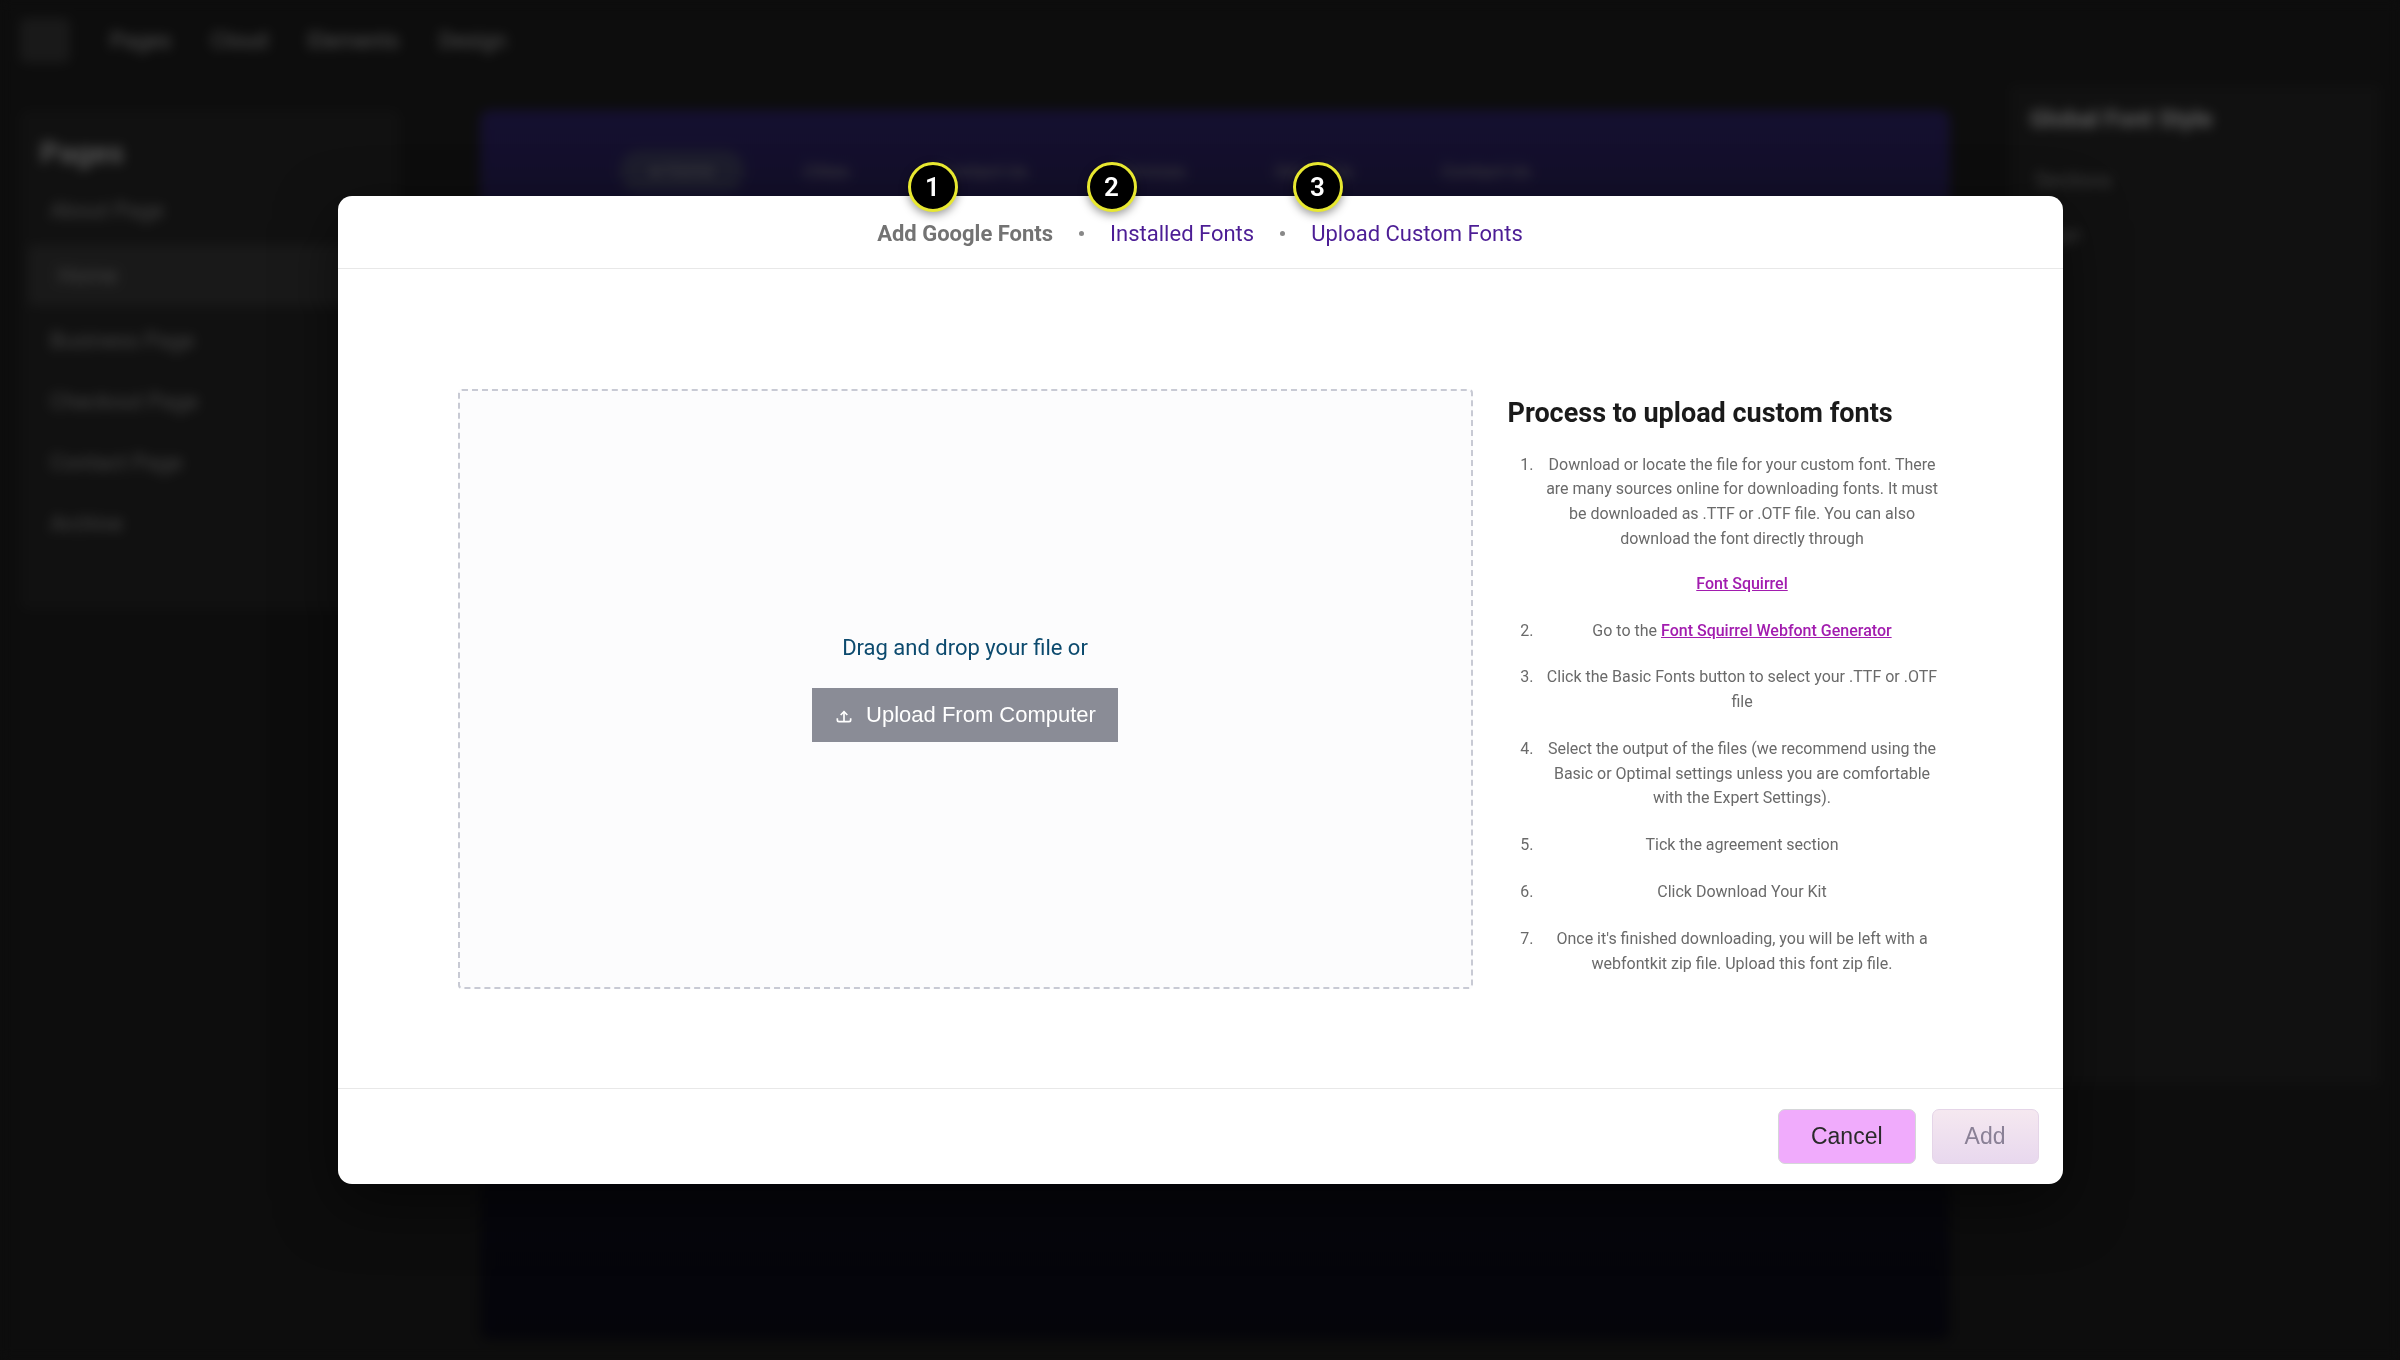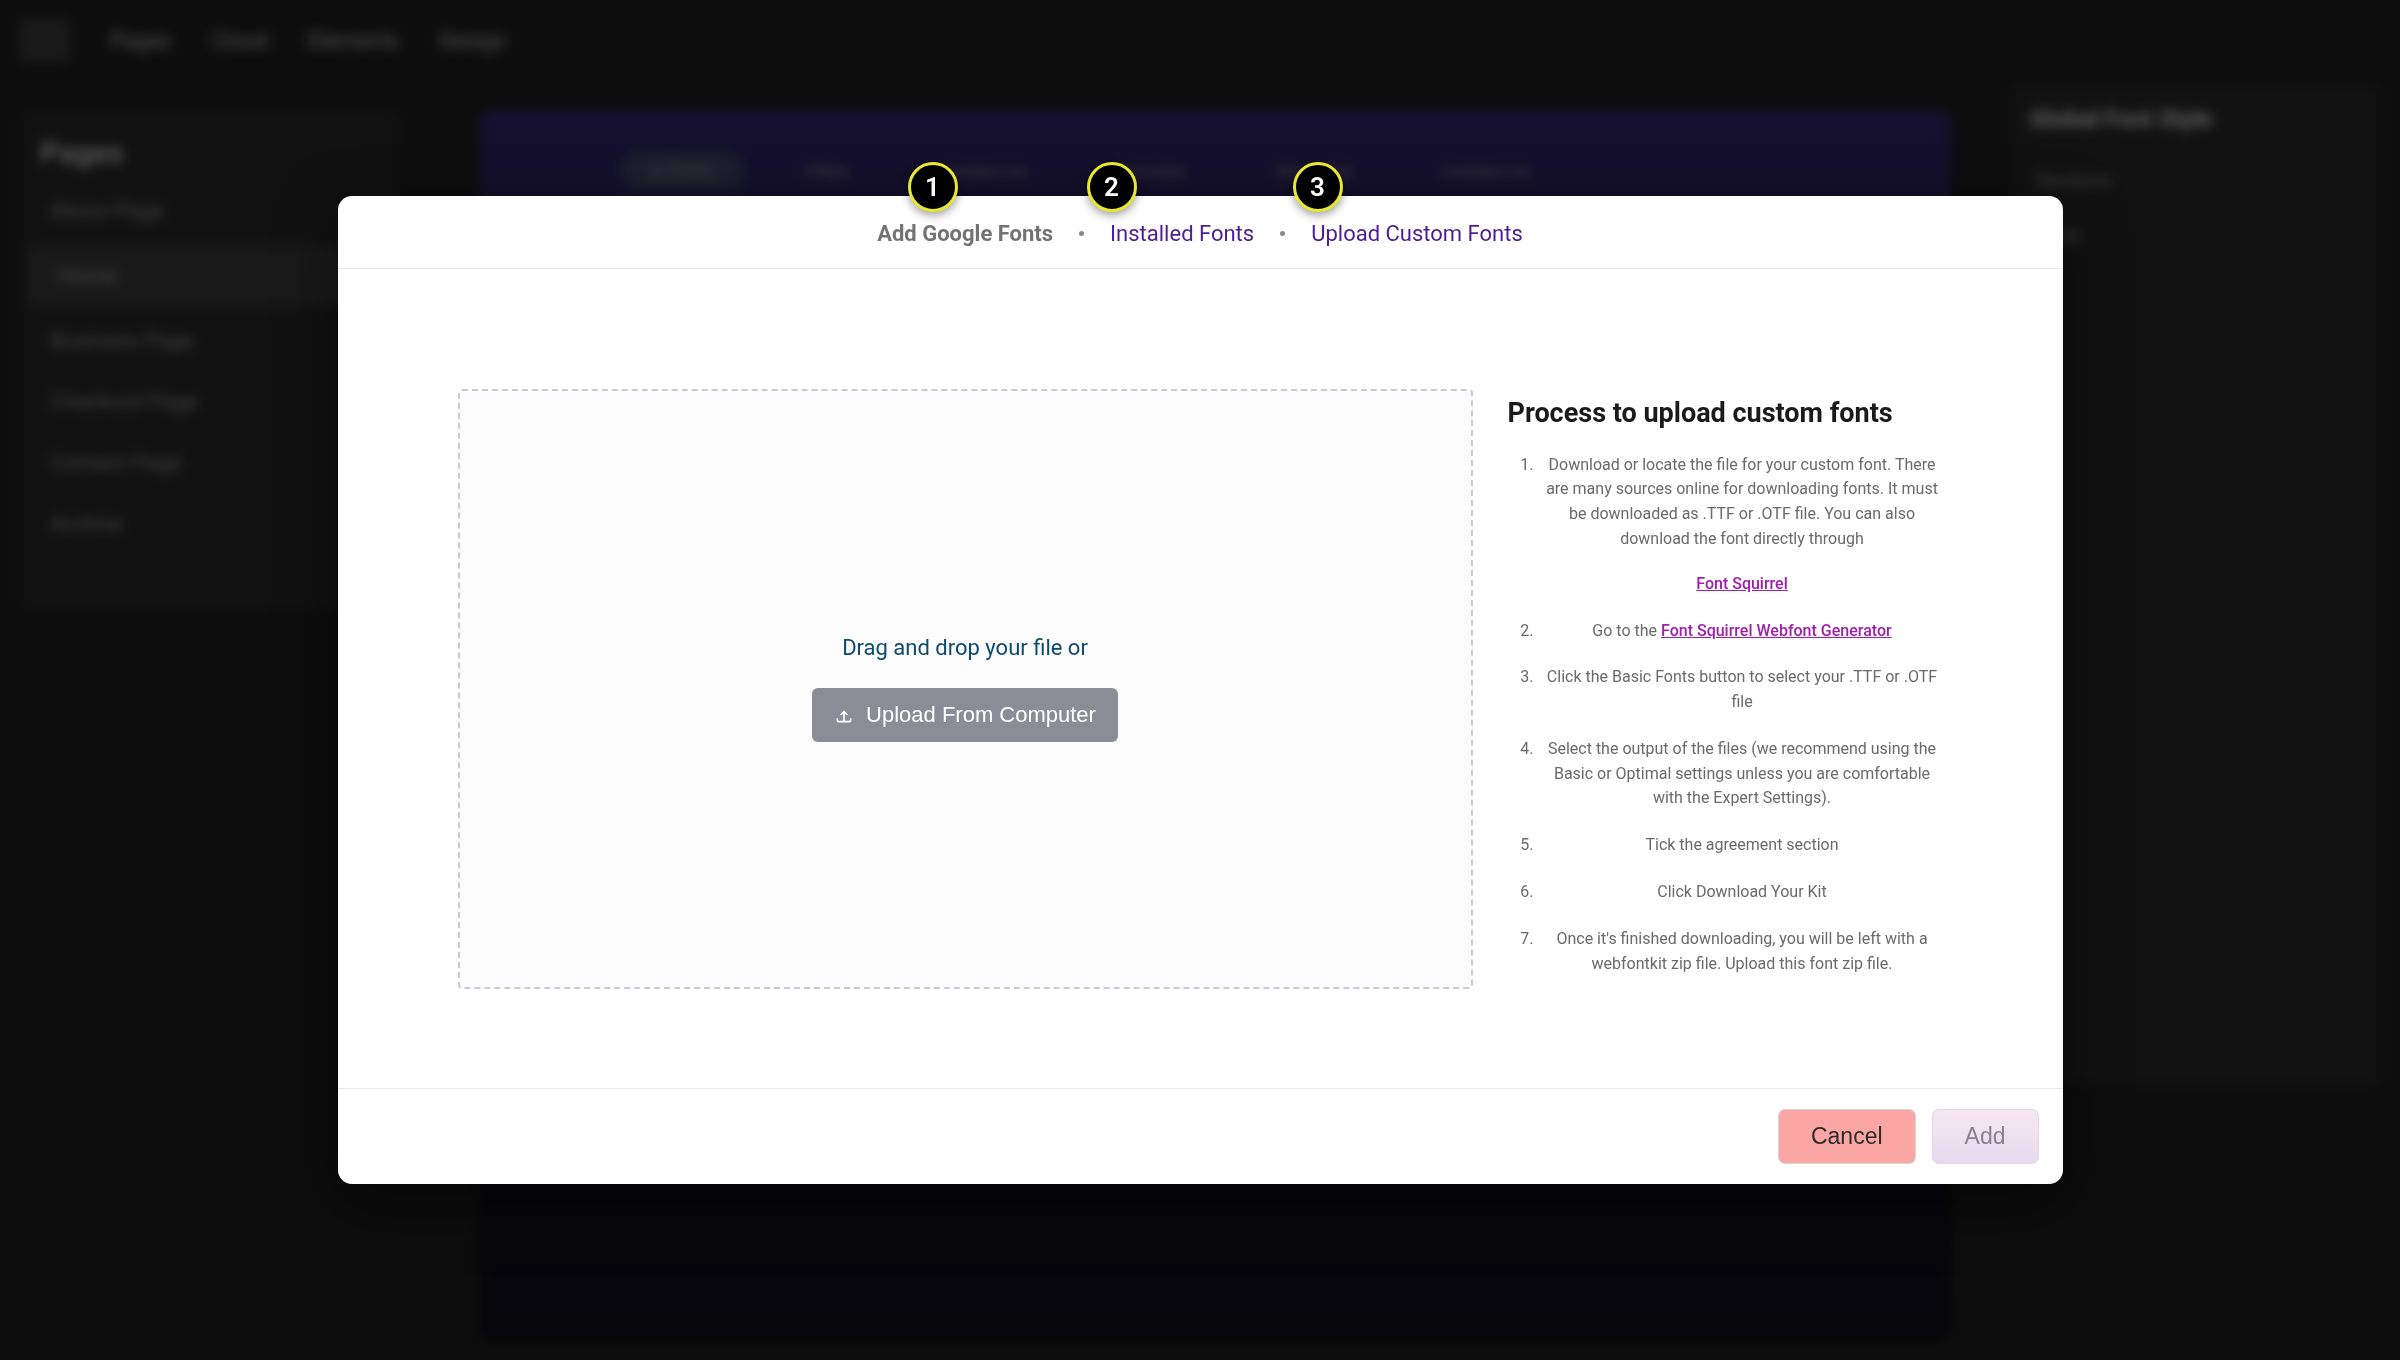--- a/index.html
+++ b/index.html
@@ -204,21 +204,21 @@
       color: #0c4a6e;
     }
     .upload-btn {
       display: flex;
       align-items: center;
       gap: 12px;
       background: #8a8c96;
       color: #fff;
       border: none;
       padding: 14px 22px;
-      border-radius: 6px;
+      border-radius: 0;
       font-size: 22px;
       cursor: pointer;
     }
     .upload-icon {
       width: 20px;
       height: 20px;
     }
     
     
     .instructions {
@@ -261,21 +261,21 @@
       padding: 20px 24px;
     }
     .btn {
       padding: 13px 32px;
       border-radius: 7px;
       font-size: 23px;
       cursor: pointer;
       border: 1px solid transparent;
     }
     .btn-cancel {
-      background: #fca5a5;
+      background: #f0abfc;
       border-color: #d5d6d9;
       color: #2a2a2a;
     }
     .btn-add {
       background: linear-gradient(180deg, #f5e8f0, #e8d8ee);
       color: #8a8096;
       border-color: #e5d5e8;
     }
   </style>
 </head>

